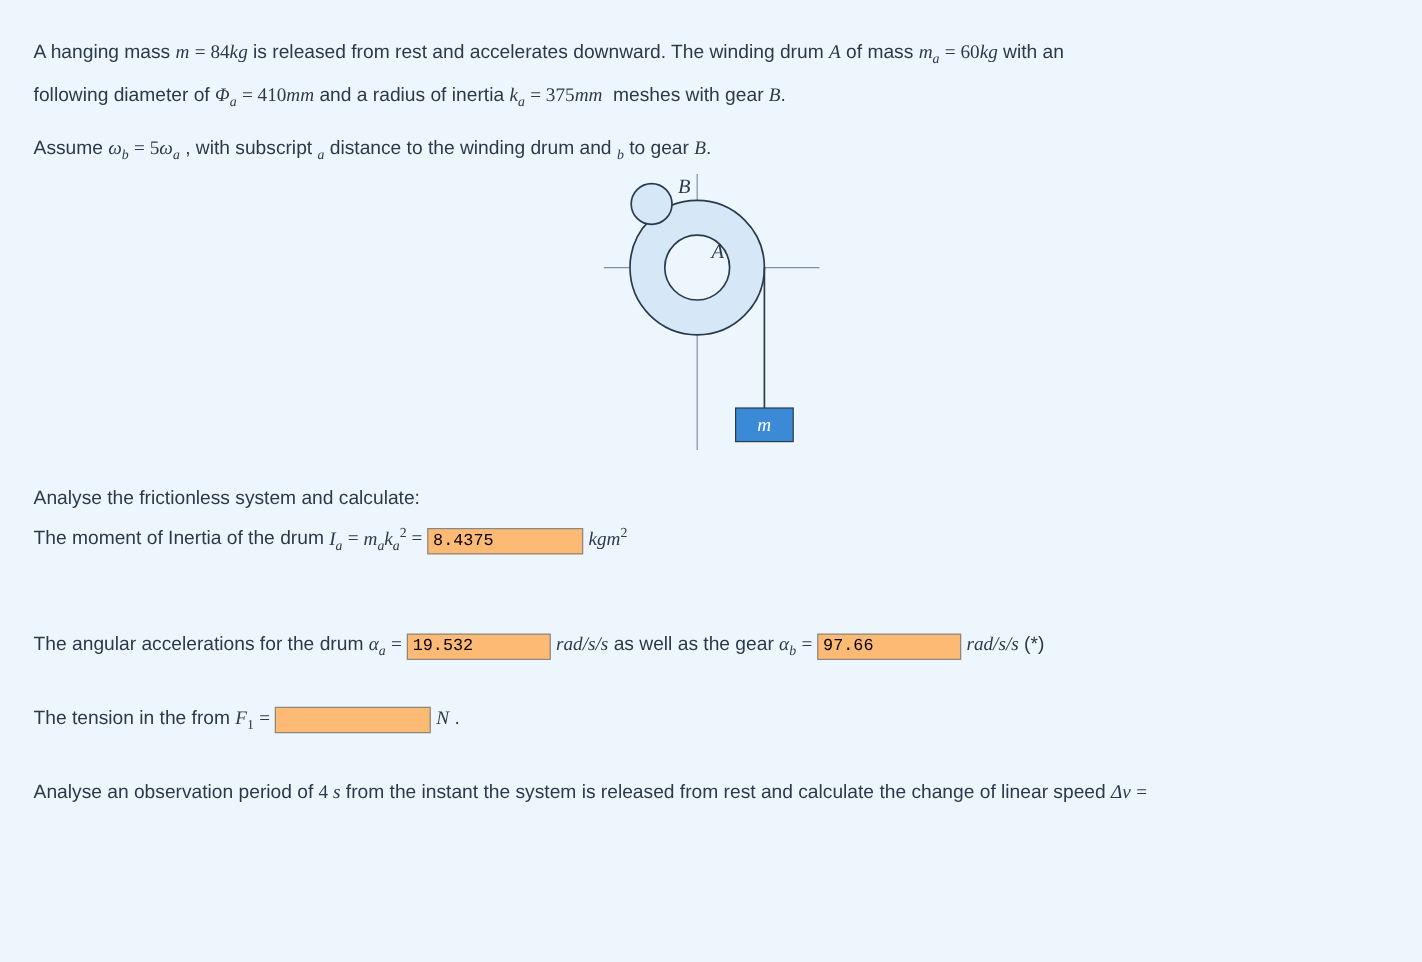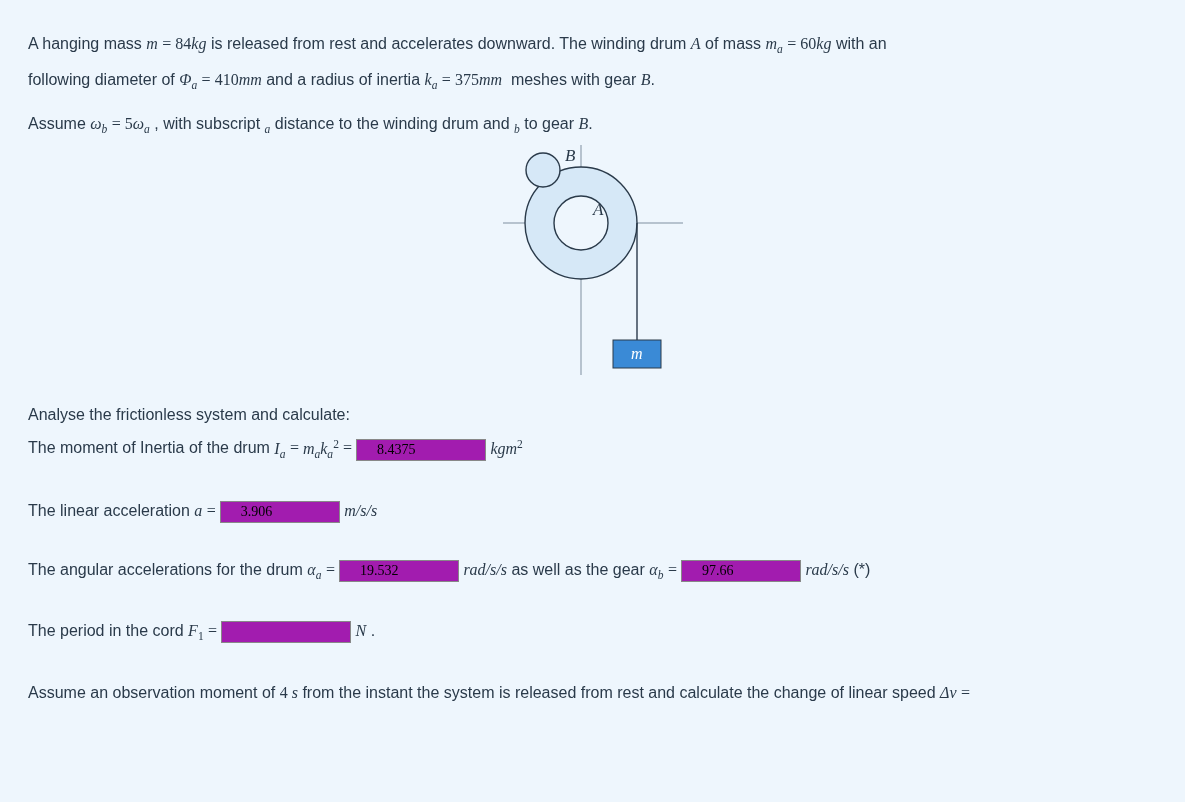--- a/index.html
+++ b/index.html
@@ -22,26 +22,26 @@
     line-height: 1.7;
   }
   .math {
     font-family: "Cambria Math", "STIX", "Times New Roman", serif;
     font-style: italic;
   }
   .math.up { font-style: normal; }
   .sub { font-size: 0.72em; vertical-align: sub; font-style: italic; font-family:"Cambria Math", serif;}
   .sup { font-size: 0.72em; vertical-align: super; font-style: normal; font-family:"Cambria Math", serif;}
   input.ans {
-    font-family: Liberation Serif, serif;
+    font-family: Liberation Mono, monospace;
     font-size: 14px;
     height: 22px;
-    padding: 1px 20px;
+    padding: 1px 4px;
     border: 1px solid #888;
-    background: #a21caf;
+    background: #fdba74;
     box-sizing: border-box;
     vertical-align: baseline;
   }
   input.ans.w120 { width: 120px; }
   input.ans.w130 { width: 130px; }
   .figwrap {
     text-align: center;
     margin-top: 6px;
     margin-bottom: 22px;
   }
@@ -129,59 +129,52 @@
     <span class="math">
       <span>m</span><span class="sub">a</span><span>k</span><span class="sub">a</span><span class="sup">2</span>
     </span>
     <span class="math up"> = </span>
     <input class="ans w130" value="8.4375" style="">
     <span class="math"><span>kgm</span><span class="sup">2</span></span>
   </div>
 
   <div class="spacer-big"></div>
 
-  <div class="line">
-    <span>The linear acceleration </span>
-    <span class="math">a</span>
-    <span class="math up"> = </span>
-    <input class="ans w120" value="3.906" style="">
-    <span class="math">m/s/s</span>
-  </div>
 
   <div class="spacer-big"></div>
 
   <div class="line">
     <span>The angular accelerations for the drum </span>
     <span class="math"><span>α</span><span class="sub">a</span></span>
     <span class="math up"> = </span>
     <input class="ans w120" value="19.532" style="">
     <span class="math">rad/s/s</span>
     <span> as well as the gear </span>
     <span class="math"><span>α</span><span class="sub">b</span></span>
     <span class="math up"> = </span>
     <input class="ans w120" value="97.66" style="">
     <span class="math">rad/s/s</span>
     <span> (*)</span>
   </div>
 
   <div class="spacer-big"></div>
 
   <div class="line">
-    <span>The period in the cord </span>
+    <span>The tension in the from </span>
     <span class="math"><span>F</span><span class="sub" style="font-style:normal">1</span></span>
     <span class="math up"> = </span>
     <input class="ans w130" value="" style="">
     <span class="math">N</span>
     <span> .</span>
   </div>
 
   <div class="spacer-big"></div>
 
   <div class="line">
-    <span>Assume an observation moment of </span>
+    <span>Analyse an observation period of </span>
     <span class="math up">4</span><span class="math"> s</span>
     <span> from the instant the system is released from rest and calculate the change of linear speed </span>
     <span class="math">Δv</span>
     <span class="math up"> = </span>
   </div>
 
   <div class="spacer-big"></div>
 
 
 </div>

